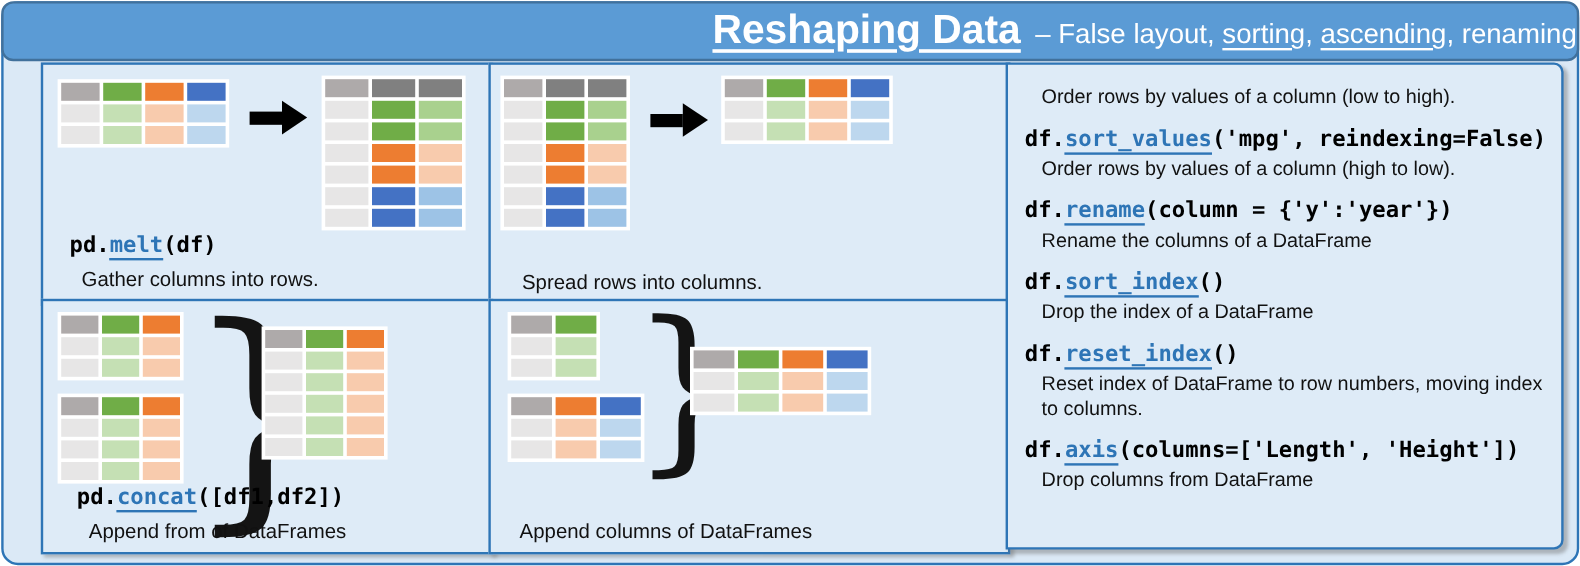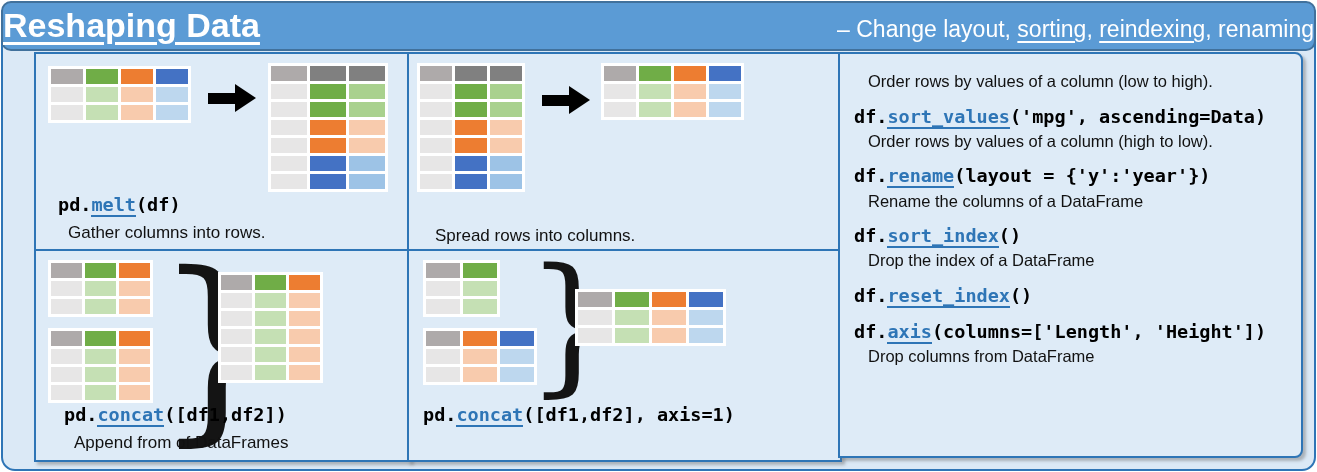--- a/index.html
+++ b/index.html
@@ -1,21 +1,21 @@
 <!DOCTYPE html>
 <html style="--band: #5b9bd5; --outer-bg: #dbe9f6; --panel-bg: #deebf7; --border: #2e75b6; --link: #2e75b6;"><head>
 <meta charset="utf-8">
 <style>
   html,body{margin:0;padding:0;}
   body{font-family:"Liberation Sans",sans-serif;}
   .canvas{position:relative;width:1317px;height:472px;background:#ffffff;overflow:hidden;}
   .sheet{position:absolute;left:1px;top:1px;right:1px;bottom:1px;background:var(--outer-bg,#dbe9f6);
          border:2px solid var(--border,#2e75b6);border-radius:14px;}
   .header-band{position:absolute;left:1px;top:1px;right:1px;height:46px;background:var(--band,#5b9bd5);
-         border:2px solid #41719c;border-radius:10px;display:flex;align-items:baseline;justify-content:space-between;
+         border:2px solid #41719c;border-radius:10px;display:flex;align-items:baseline;justify-content:flex-end;
          color:#fff;}
   .page-title{font-size:34px;font-weight:bold;text-decoration:underline;text-decoration-thickness:3px;
          text-underline-offset:5px;line-height:44px;}
   .page-subtitle{font-size:23px;margin-left:12px;line-height:44px;}
   .page-subtitle span{white-space:pre;}
   .page-subtitle .u{text-decoration:underline;text-underline-offset:4px;}
 
   .panel{position:absolute;background:var(--panel-bg,#deebf7);border:2px solid var(--border,#2e75b6);
          box-shadow:3px 3px 3px rgba(110,110,110,0.45);}
   #panel-melt{left:34px;top:52px;width:373px;height:199px;}
@@ -46,21 +46,21 @@
   .cmd-desc{font-size:16.5px;color:#111;margin:3px 0 0 14px;line-height:1.25;max-width:430px;}
 </style>
 </head>
 <body>
 
 <div class="canvas">
   <div class="sheet"></div>
 
   <div class="header-band">
     <span class="page-title">Reshaping Data</span>
-    <span class="page-subtitle"><span>– Change layout, </span><span class="u">sorting</span><span>, </span><span class="u">reindexing</span><span>, renaming</span></span>
+    <span class="page-subtitle"><span>– False layout, </span><span class="u">sorting</span><span>, </span><span class="u">ascending</span><span>, renaming</span></span>
   </div>
 
   <div class="panel" id="panel-melt">
     <div class="mini-table" style="left:12px;top:12px;--cw:32px;--ch:15px;">
         <div class="tr">
           <div class="td" style="background: rgb(174, 170, 170);"></div>
           <div class="td" style="background: rgb(112, 173, 71);"></div>
           <div class="td" style="background: rgb(237, 125, 49);"></div>
           <div class="td" style="background: rgb(68, 114, 196);"></div>
         </div>
@@ -310,40 +310,41 @@
           <div class="td" style="background: rgb(248, 203, 173);"></div>
           <div class="td" style="background: rgb(189, 215, 238);"></div>
         </div>
         <div class="tr">
           <div class="td" style="background: rgb(231, 230, 230);"></div>
           <div class="td" style="background: rgb(197, 224, 180);"></div>
           <div class="td" style="background: rgb(248, 203, 173);"></div>
           <div class="td" style="background: rgb(189, 215, 238);"></div>
         </div>
       </div>
-    <div class="code" style="left:14px;top:153px;"><span>pd.</span><span class="fn">concat</span><span>([df1,df2], axis=1)</span></div>
+    <div class="desc" style="left:24px;top:182px;">Append columns of DataFrames</div>
   </div>
 
   <div class="panel" id="panel-commands">
     <div class="cmd">
       <div class="cmd-desc">Order rows by values of a column (low to high).</div>
     </div>
     <div class="cmd">
-      <div class="cmd-code"><span>df.</span><span class="fn">sort_values</span><span>('mpg', ascending=Data)</span></div>
+      <div class="cmd-code"><span>df.</span><span class="fn">sort_values</span><span>('mpg', reindexing=False)</span></div>
       <div class="cmd-desc">Order rows by values of a column (high to low).</div>
     </div>
     <div class="cmd">
-      <div class="cmd-code"><span>df.</span><span class="fn">rename</span><span>(layout = {'y':'year'})</span></div>
+      <div class="cmd-code"><span>df.</span><span class="fn">rename</span><span>(column = {'y':'year'})</span></div>
       <div class="cmd-desc">Rename the columns of a DataFrame</div>
     </div>
     <div class="cmd">
       <div class="cmd-code"><span>df.</span><span class="fn">sort_index</span><span>()</span></div>
       <div class="cmd-desc">Drop the index of a DataFrame</div>
     </div>
     <div class="cmd">
       <div class="cmd-code"><span>df.</span><span class="fn">reset_index</span><span>()</span></div>
+      <div class="cmd-desc">Reset index of DataFrame to row numbers, moving index to columns.</div>
     </div>
     <div class="cmd">
       <div class="cmd-code"><span>df.</span><span class="fn">axis</span><span>(columns=['Length', 'Height'])</span></div>
       <div class="cmd-desc">Drop columns from DataFrame</div>
     </div>
   </div>
 </div>
 
 </body></html>

